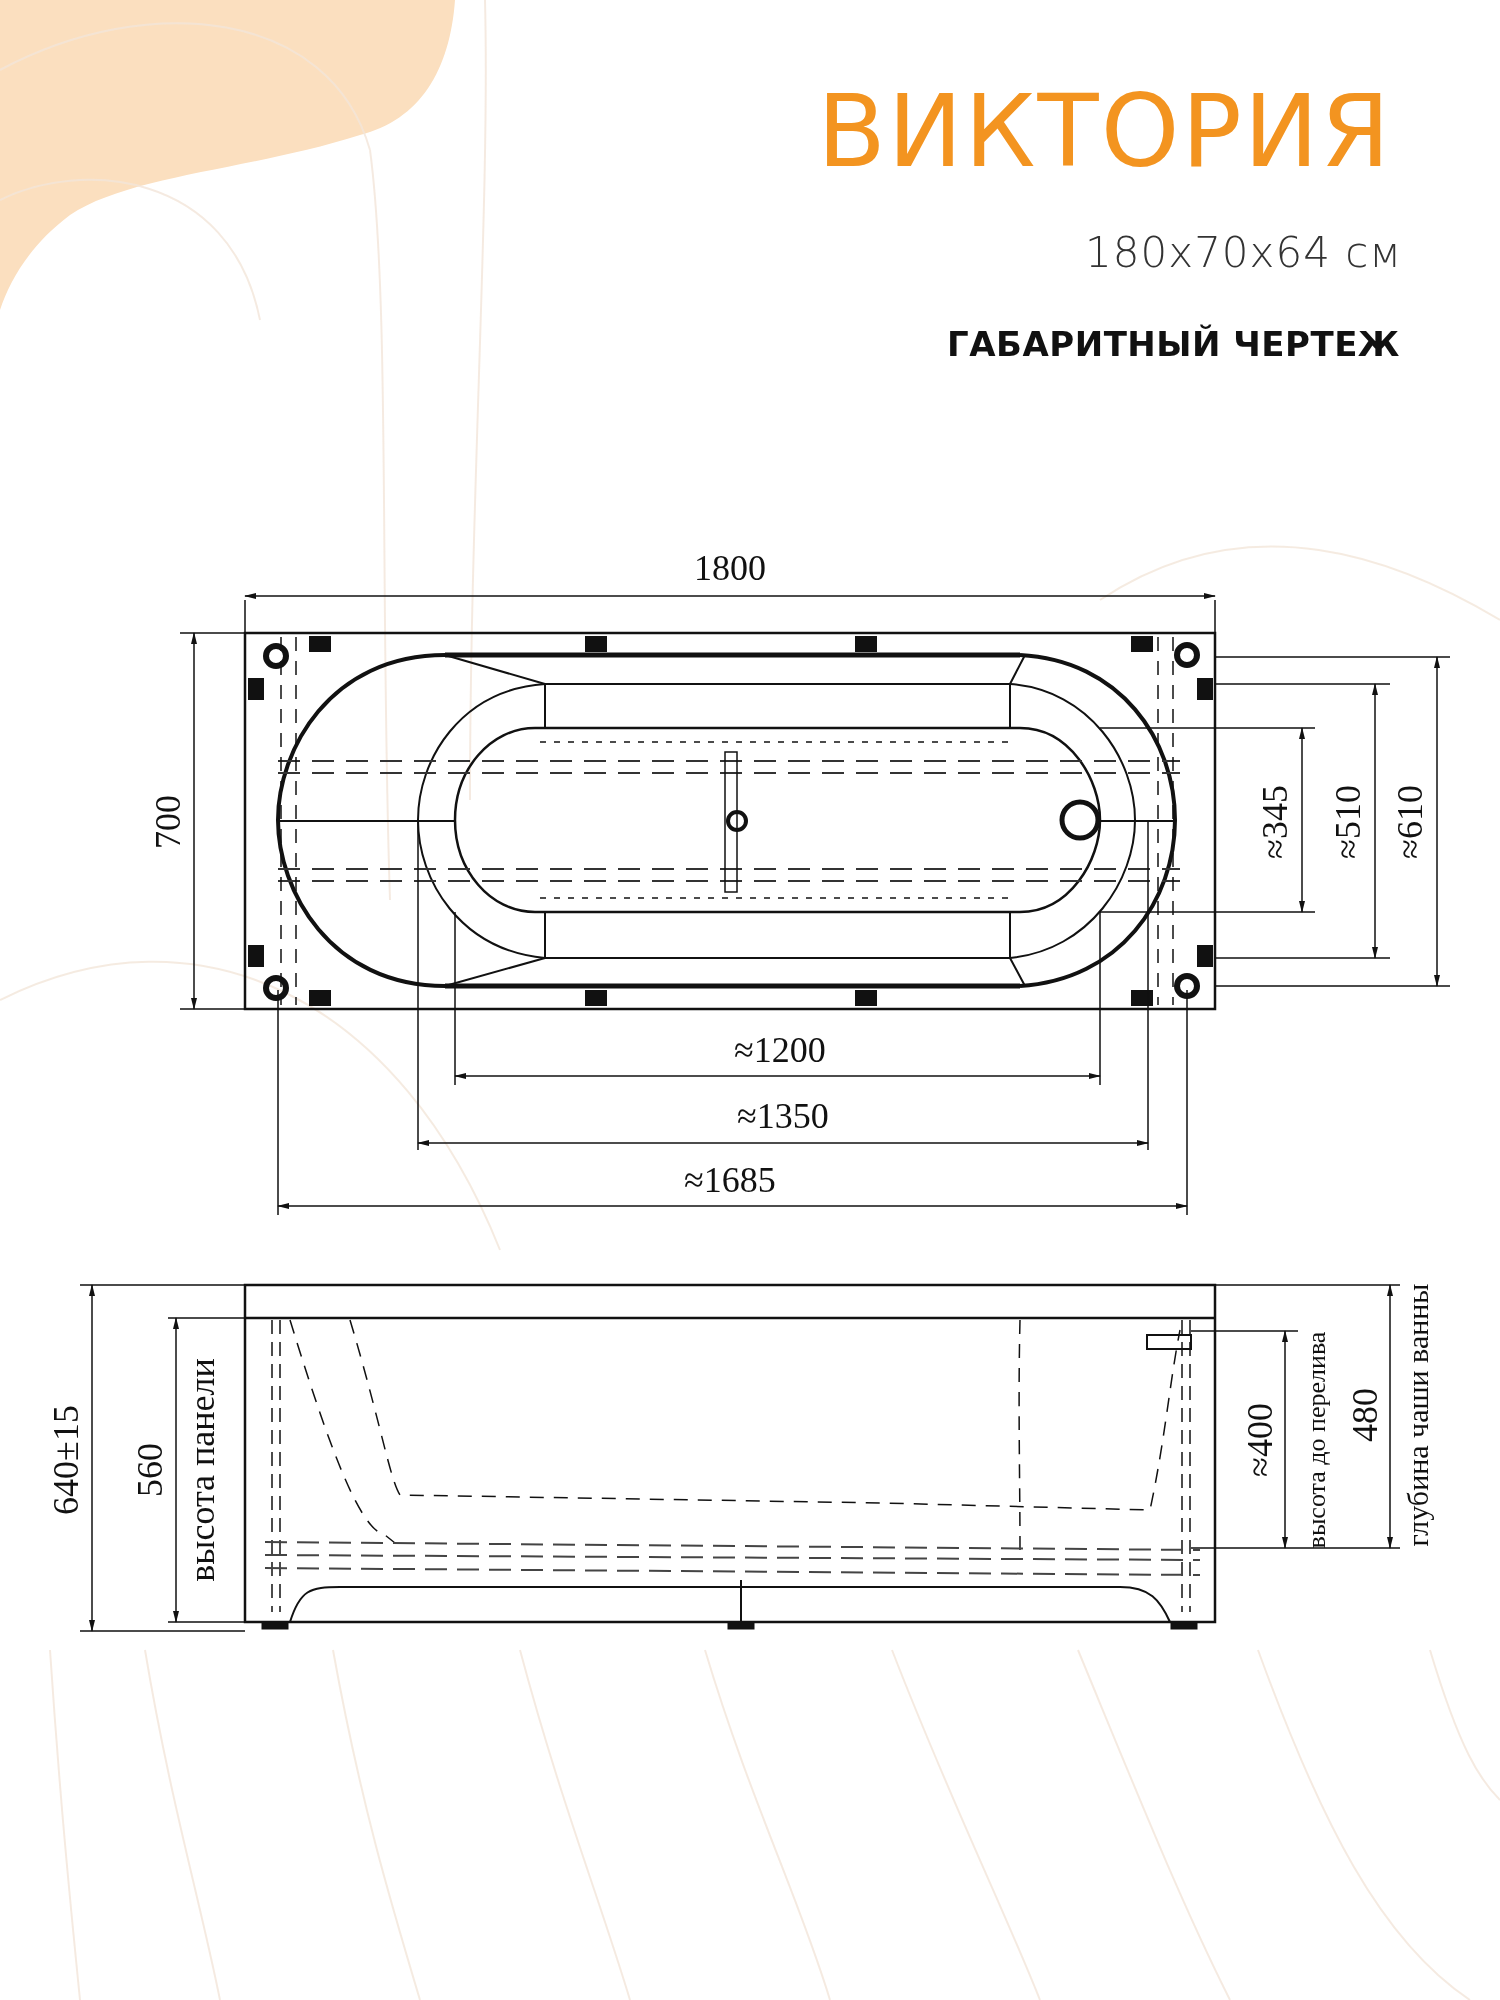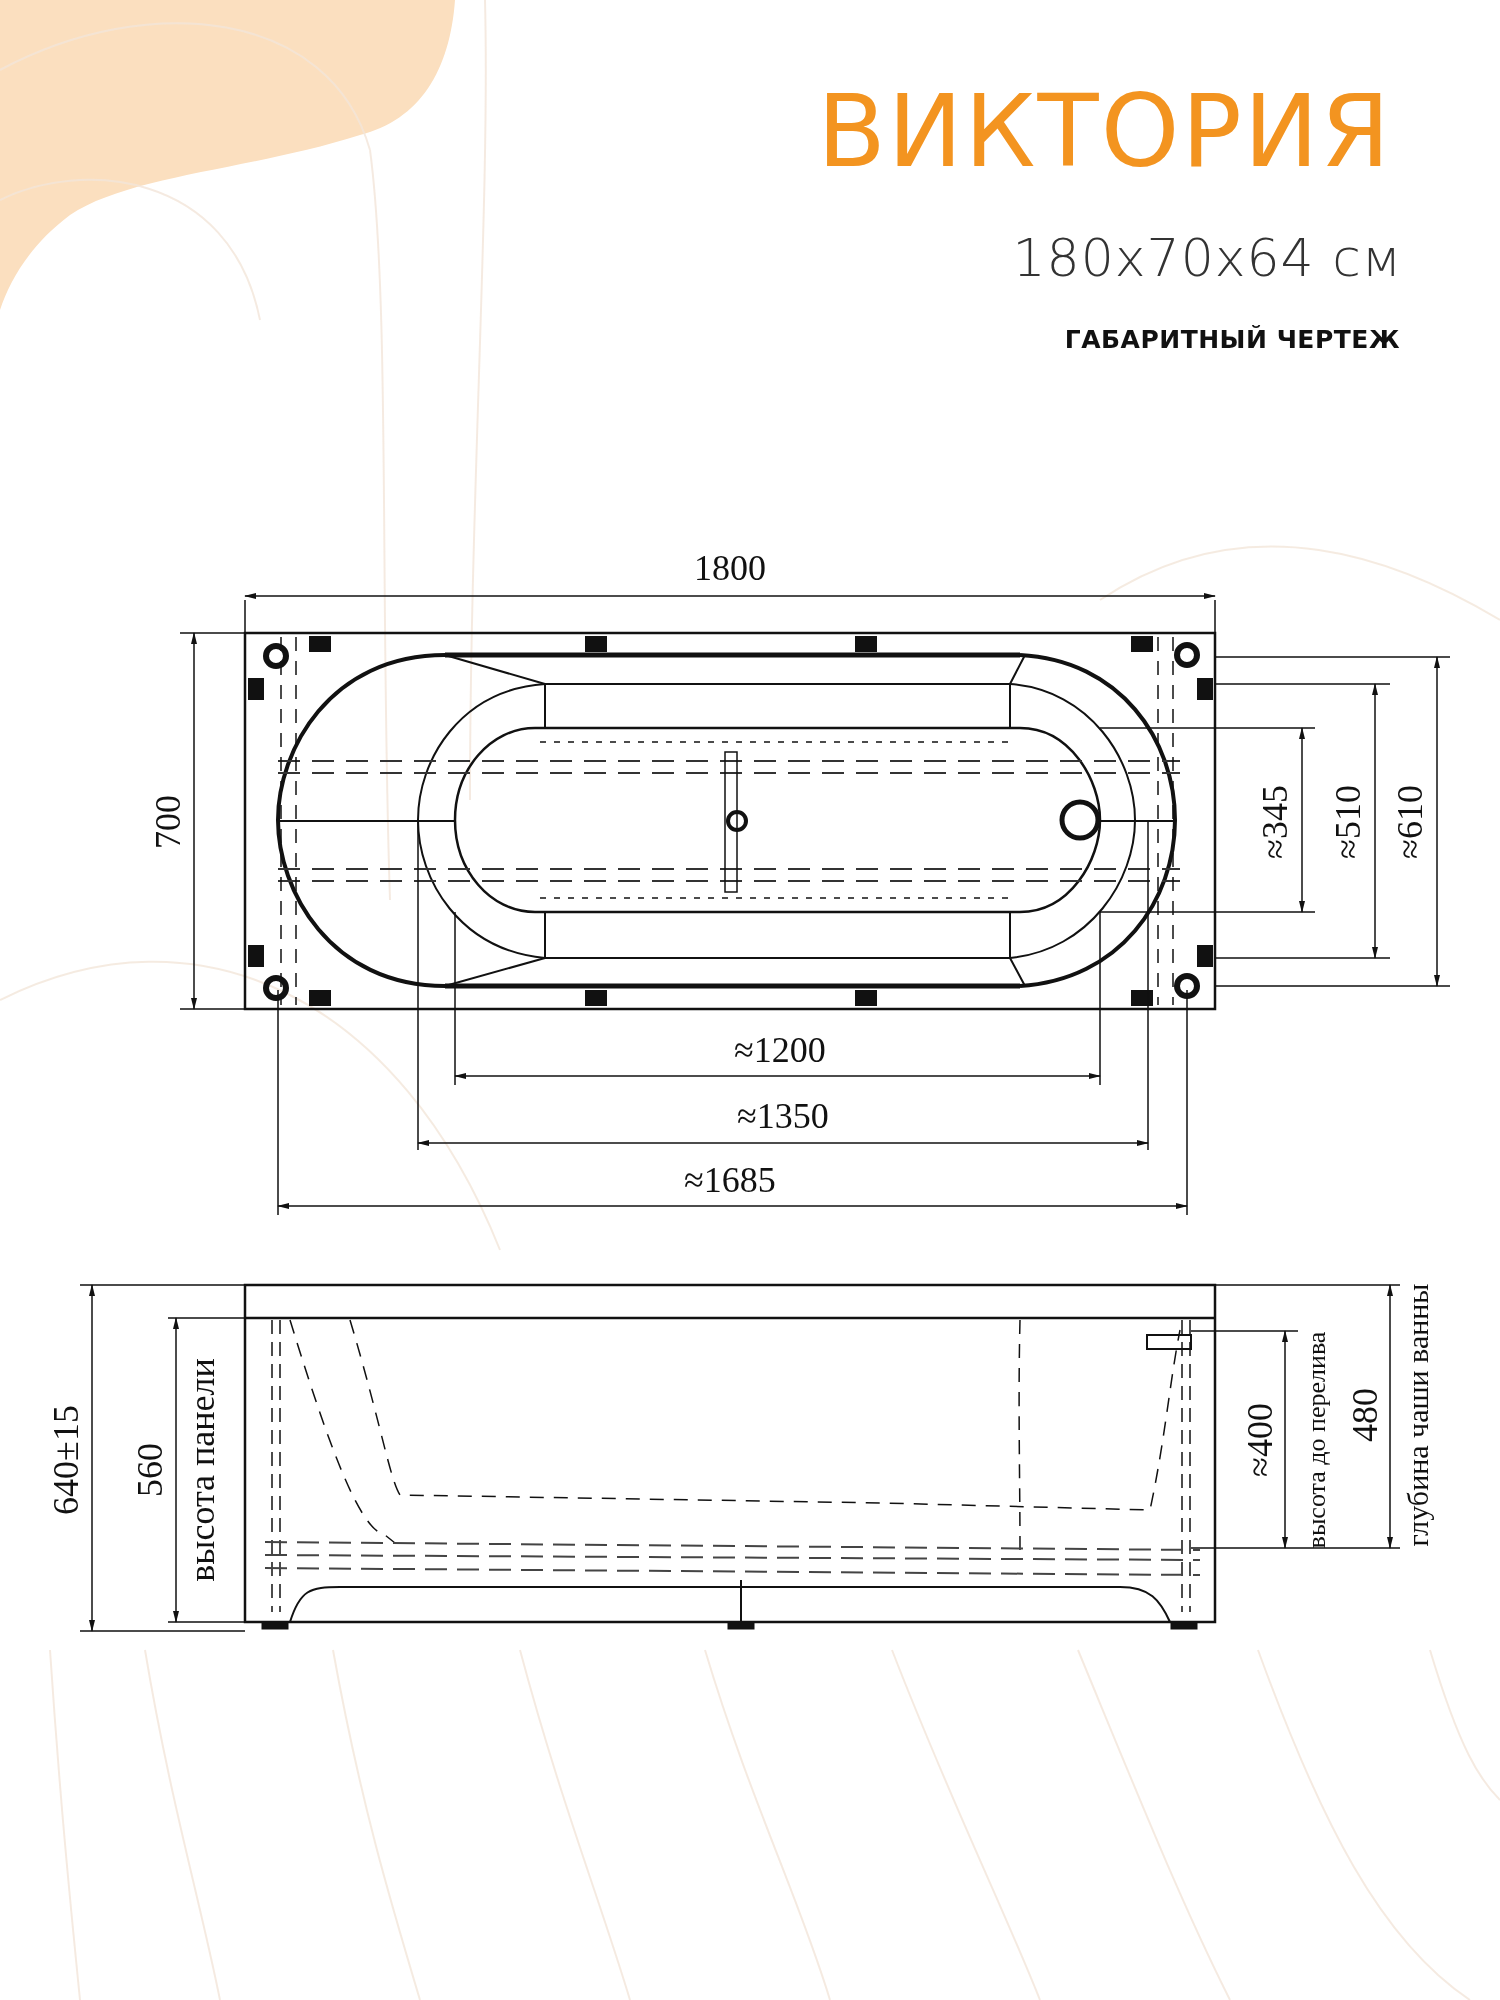--- a/index.html
+++ b/index.html
@@ -1,20 +1,20 @@
 <!DOCTYPE html>
 <html><head>
 <meta charset="utf-8">
 <style>
   html, body { margin: 0; padding: 0; }
   body { width: 1500px; height: 2000px; position: relative; background: #ffffff; overflow: hidden; font-family: "Liberation Sans", sans-serif; }
   .bg { position: absolute; left: 0; top: 0; width: 1500px; height: 2000px; }
   .title { position: absolute; right: 108px; top: 82px; font-family: "DejaVu Sans", sans-serif; font-weight: normal; font-size: 100px; letter-spacing: 2px; line-height: 1; }
-  .size { position: absolute; right: 98px; top: 232px; font-family: "DejaVu Sans", sans-serif; font-weight: 200; font-size: 52px; color: #333; letter-spacing: 1px; line-height: 1; }
-  .subtitle { position: absolute; right: 100px; top: 327px; font-family: "DejaVu Sans", sans-serif; font-weight: bold; font-size: 25px; color: #111; letter-spacing: 0.5px; line-height: 1; }
+  .size { position: absolute; right: 98px; top: 232px; font-family: "DejaVu Sans", sans-serif; font-weight: 200; font-size: 42px; color: #333; letter-spacing: 1px; line-height: 1; }
+  .subtitle { position: absolute; right: 100px; top: 327px; font-family: "DejaVu Sans", sans-serif; font-weight: bold; font-size: 34px; color: #111; letter-spacing: 0.5px; line-height: 1; }
   .drawing { position: absolute; left: 0; top: 0; width: 1500px; height: 2000px; }
   .dim-text { font-family: "Liberation Serif", serif; font-size: 36px; fill: #111; }
   .note-text { font-family: "Liberation Serif", serif; font-size: 30px; fill: #111; }
 </style>
 </head>
 <body>
 
 <svg class="bg" viewBox="0 0 1500 2000">
   <path d="M0,0 L455,0 C450,70 420,120 360,135 C250,170 130,175 70,215 C30,245 10,280 0,310 Z" fill="#FBDFBF"></path>
   <g fill="none" stroke="#F3E6DA" stroke-width="2" opacity="0.8">

